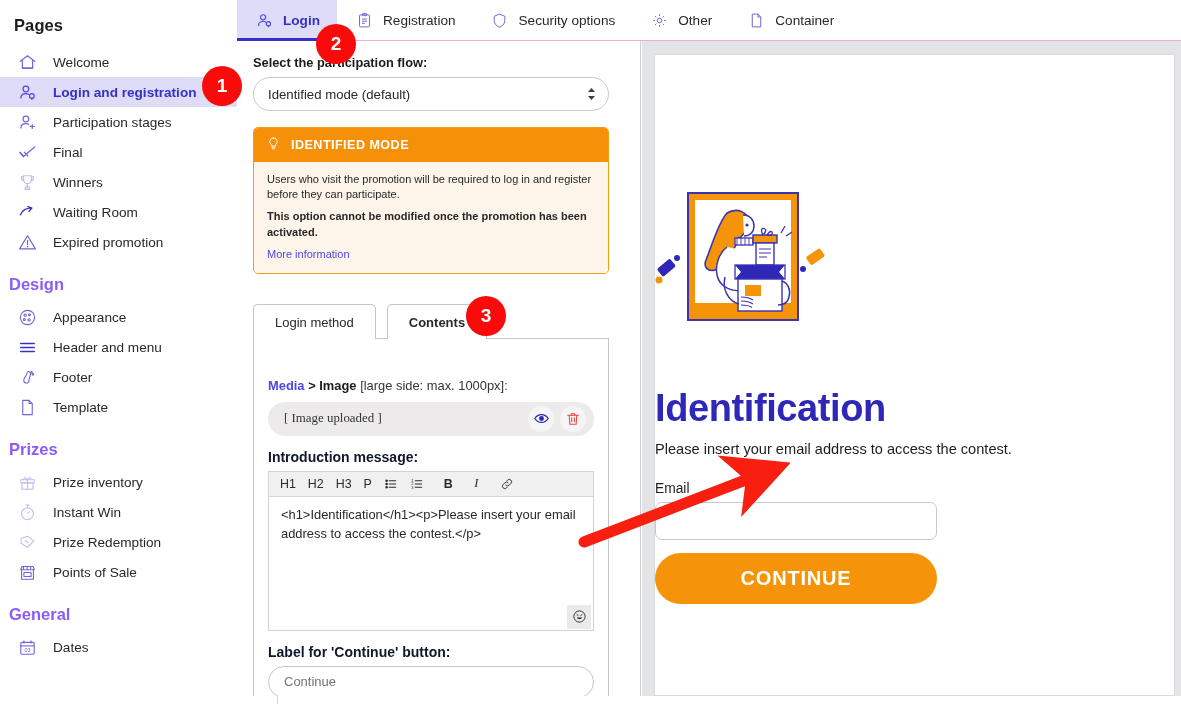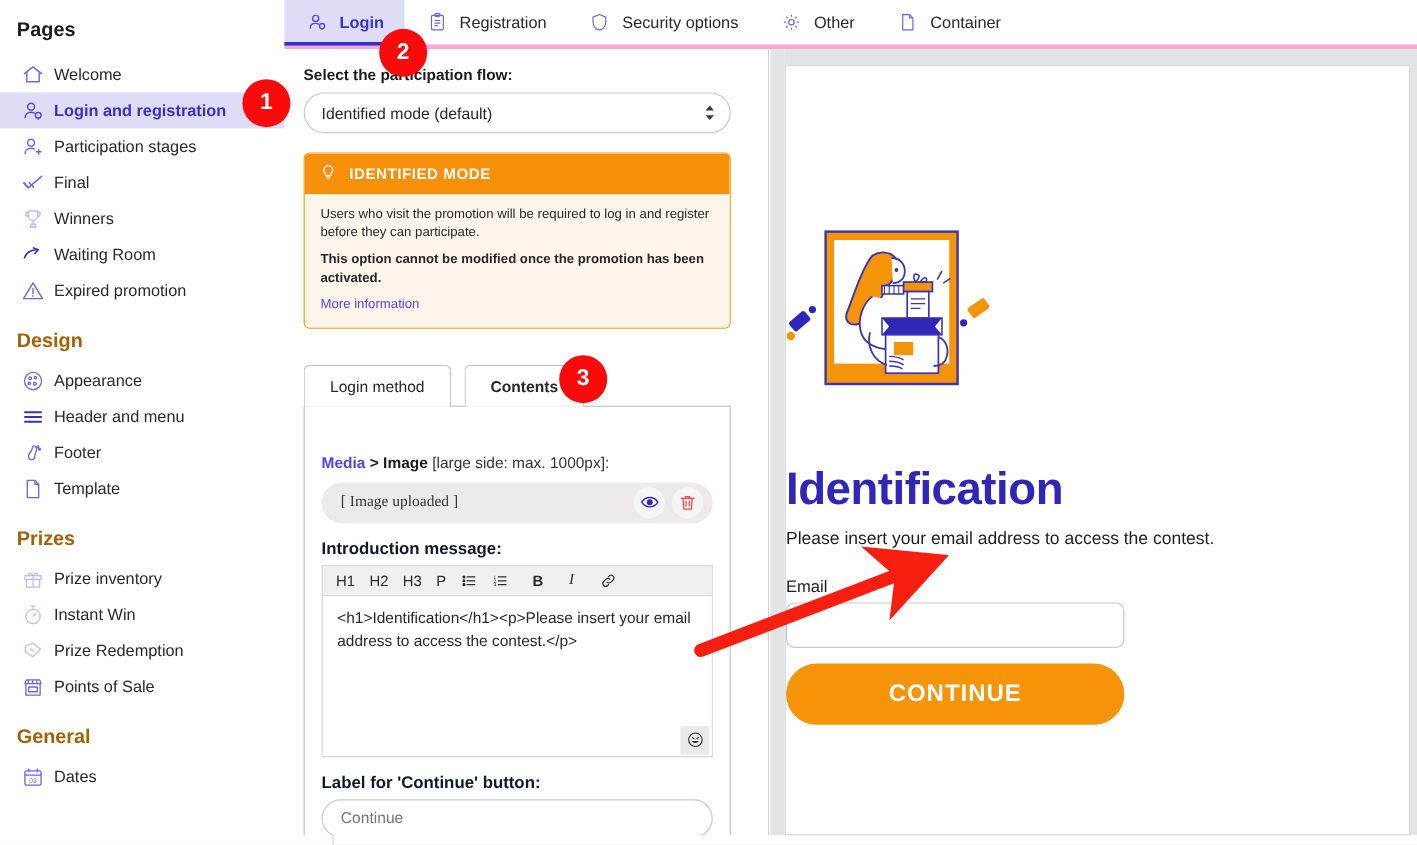--- a/index.html
+++ b/index.html
@@ -31,42 +31,42 @@
     padding: 14px 16px 10px 14px;
   }
   .side-head .title {
     font-size: 16.5px; font-weight: bold; color: #1b1b1f; letter-spacing: .1px;
   }
   .collapse-btn {
     color: #3730c4; font-size: 17px; font-weight: bold; line-height: 1;
     cursor: pointer; padding: 2px 6px;
   }
   .group-title {
-    font-size: 16.5px; font-weight: bold; color: #a16207;
-    padding: 0 14px; margin-top: 18px; margin-bottom: 8px;
+    font-size: 16.5px; font-weight: bold; color: #8b5cf6;
+    padding: 0 9px; margin-top: 18px; margin-bottom: 8px;
   }
   .nav-item {
-    display: flex; align-items: center; gap: 7px;
+    display: flex; align-items: center; gap: 15px;
     height: 30px; padding-left: 16px;
     font-size: 13.6px; color: #28282d; cursor: pointer;
     margin-bottom: 0px;
   }
   .nav-item .ico { width: 22px; height: 22px; display:flex; align-items:center; justify-content:center; flex:0 0 22px;}
   .nav-item .ico svg { display:block; }
   .nav-item.active {
     background: #dedcf7; color: #3730c4; font-weight: bold;
   }
   .nav-item.dim .ico svg { opacity: .42; }
 
   
   #tabbar {
     position: absolute;
     left: 237px; top: 0; width: 944px; height: 41px;
     background: #fff;
-    border-bottom: 4px solid #f9a8d4;
+    border-bottom: 1px solid #f9a8d4;
     display: flex; align-items: stretch;
   }
   .tab {
     display: flex; align-items: center; gap: 9px;
     padding: 0 17px;
     font-size: 13.6px; color: #28282d; cursor: pointer;
     position: relative;
   }
   .tab .tico { width: 20px; height: 20px; display:flex;align-items:center;justify-content:center; }
   .tab.active {

